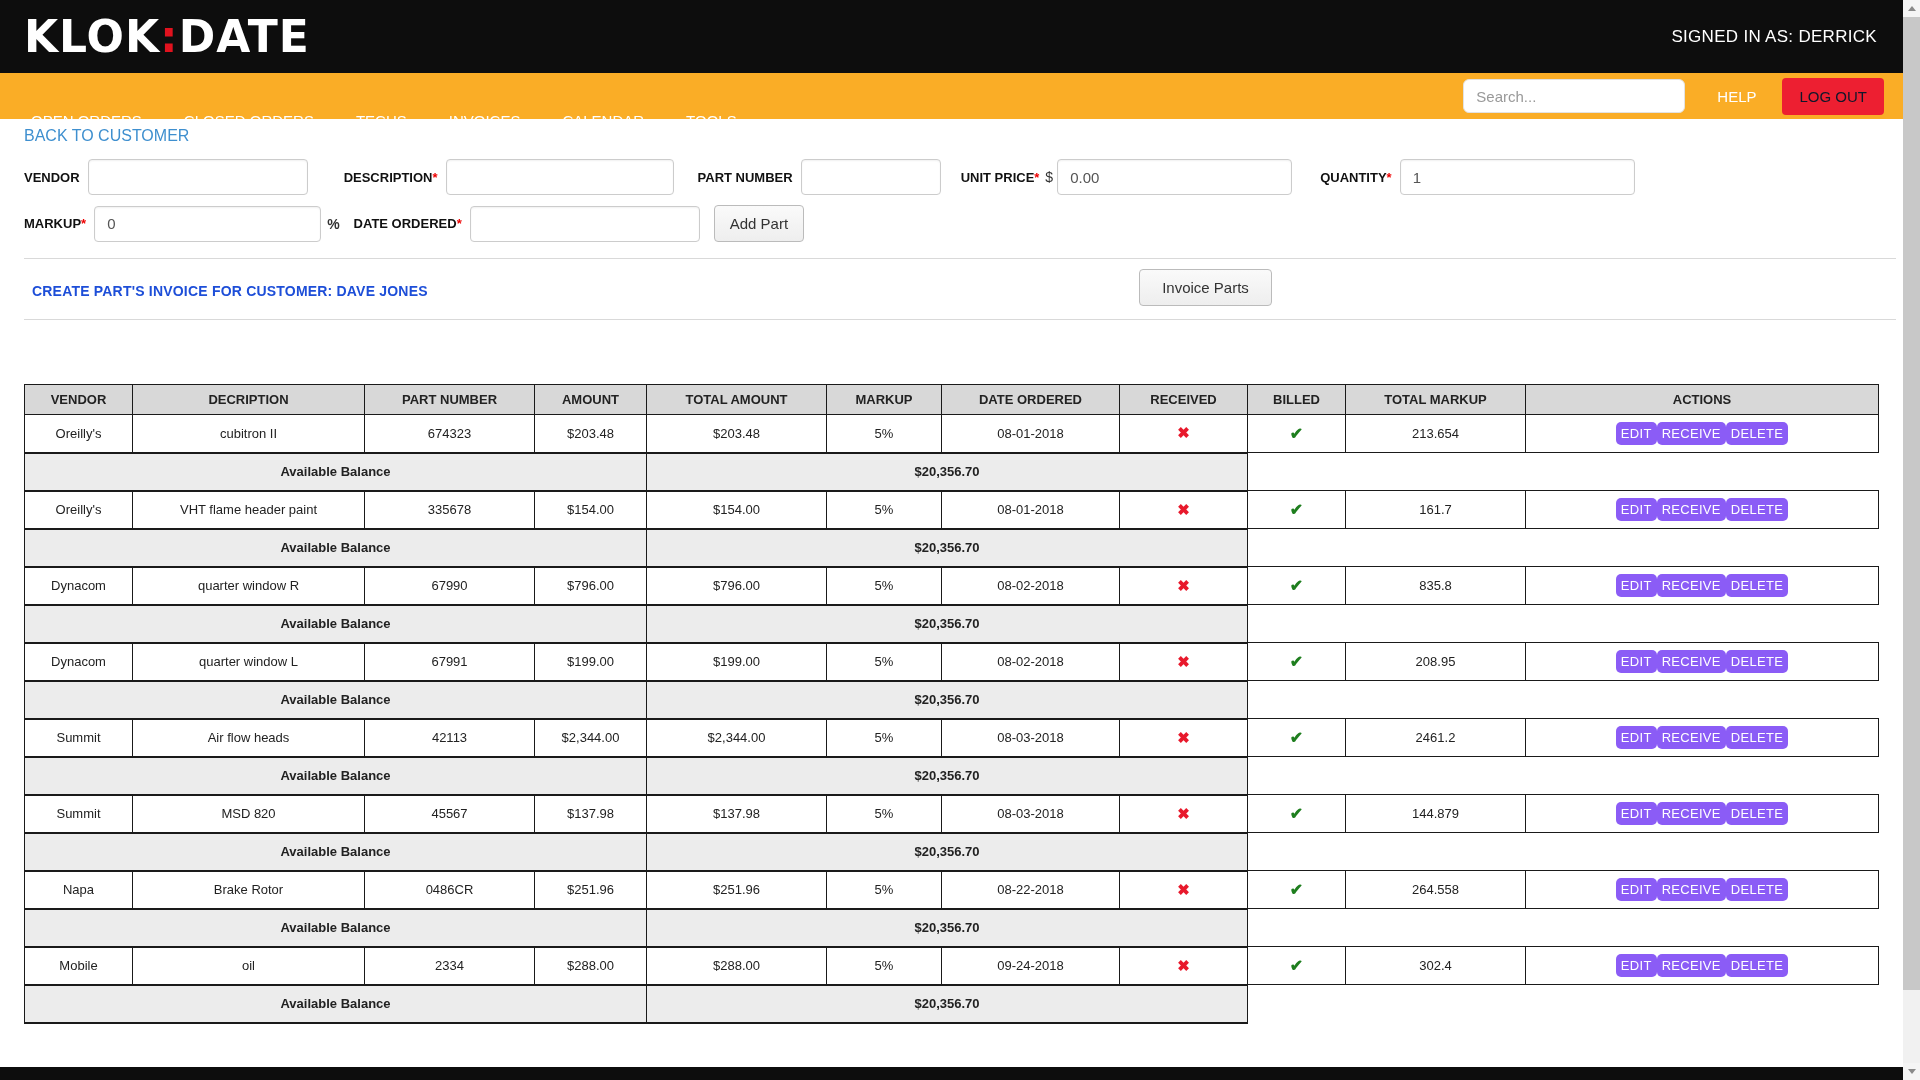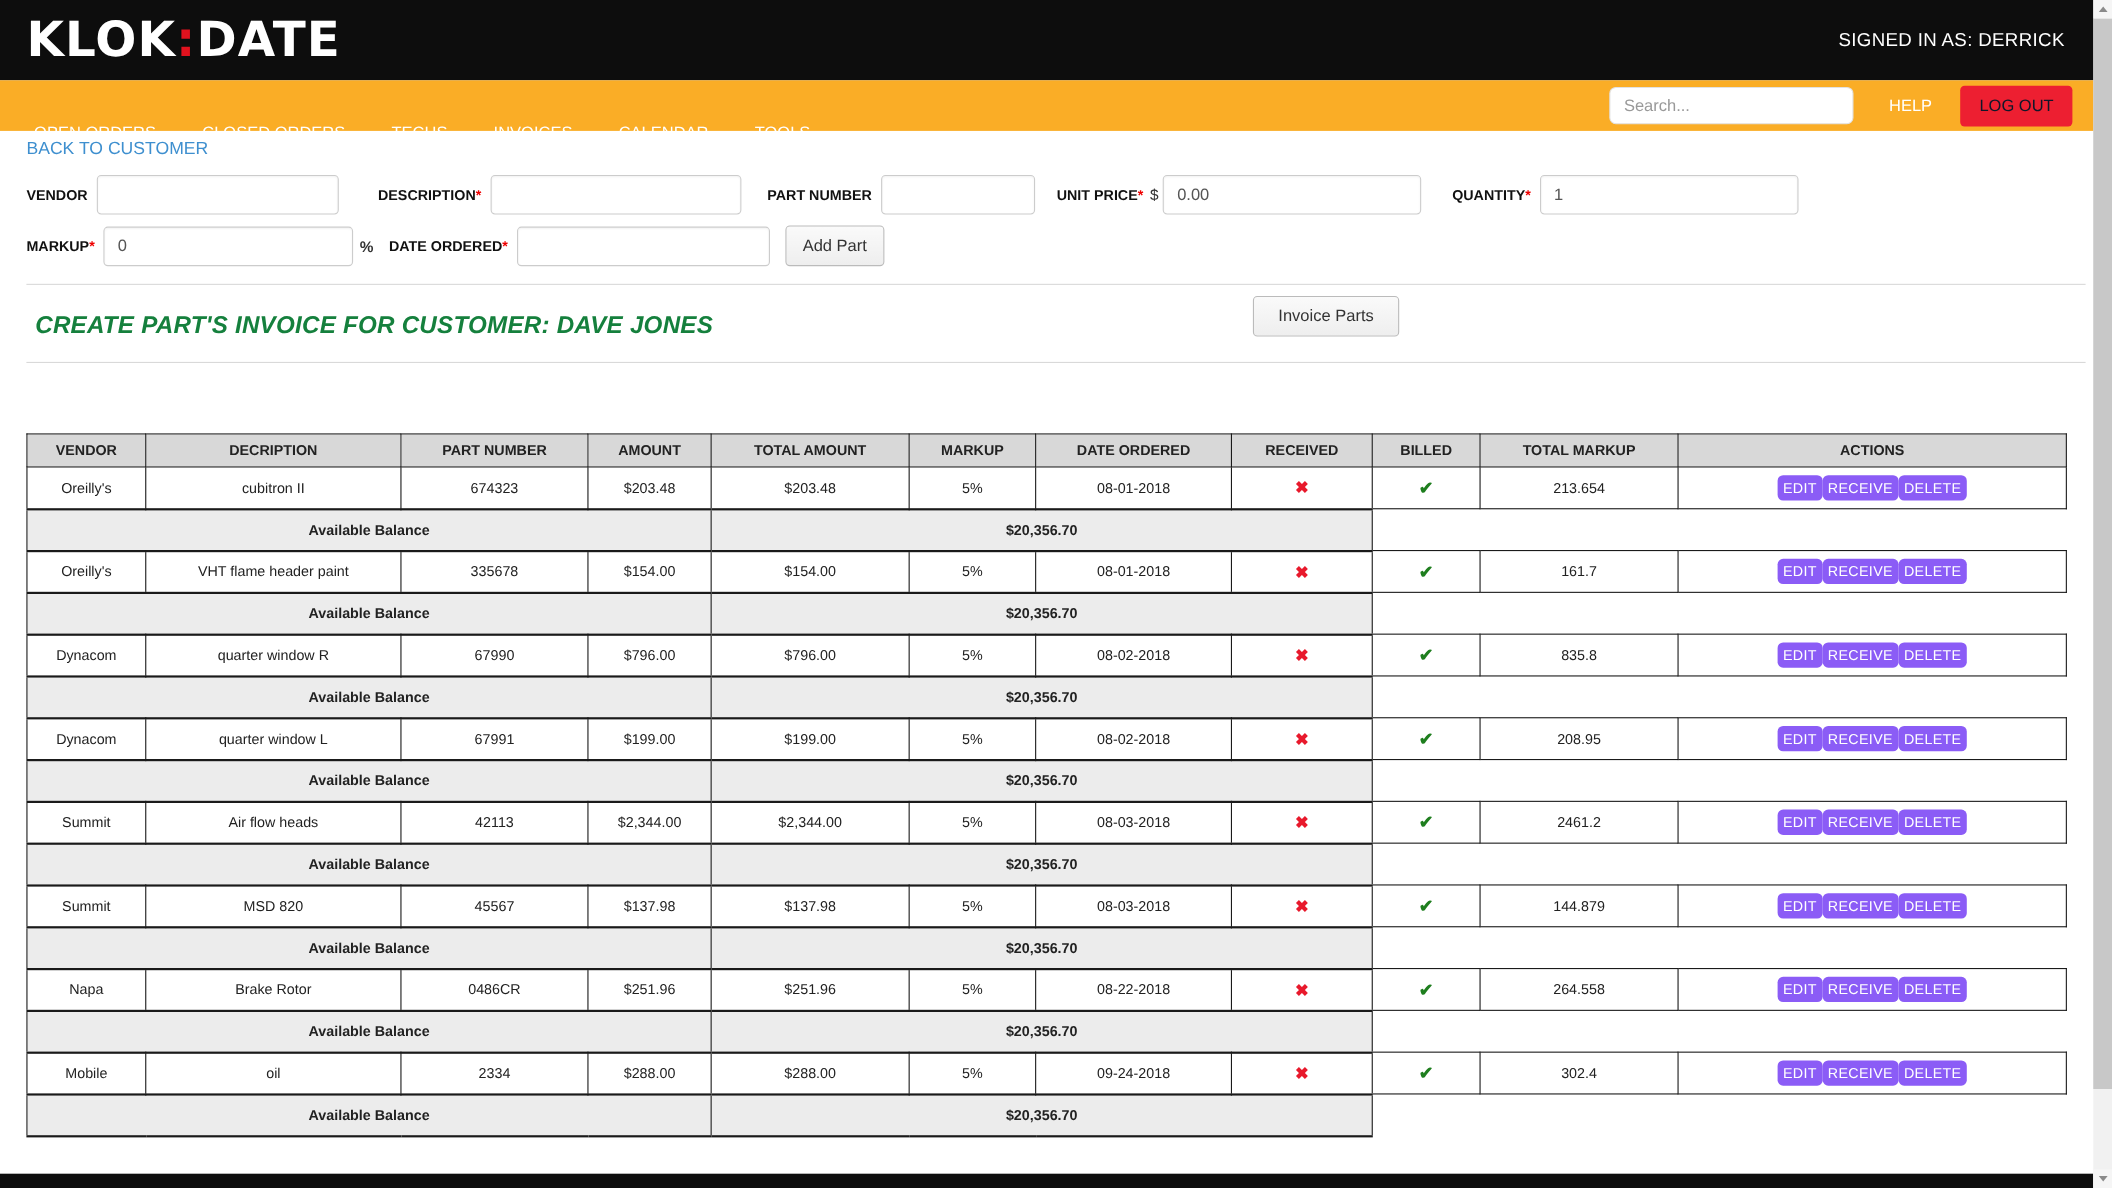--- a/index.html
+++ b/index.html
@@ -51,21 +51,21 @@
   .w220{width:220px} .w228{width:228px} .w140{width:140px} .w235{width:235px} .w227{width:227px} .w230{width:230px}
   .curr { font-size:14px; color:#333; margin:0 4px 0 6px; }
   .pct { font-size:14px; color:#333; font-weight:bold; margin-left:6px; }
   .btn-plain {
     background:linear-gradient(#fafafa,#eee); border:1px solid #bbb; border-radius:4px;
     color:#333; font-size:15px; padding:9px 15px; cursor:pointer;
     font-family:"Liberation Sans", sans-serif;
   }
   .rule { border:none; border-top:1px solid #d9d9d9; margin:16px 0 0 0; }
   .invoice-bar { position:relative; padding:16px 0 20px 0; }
-  .invoice-title { margin:8px 0 0 8px; font-size:22px; font-style:italic; font-weight:bold; color:#15803d; letter-spacing:.2px; }
+  .invoice-title { margin:8px 0 0 8px; font-size:14px; font-weight:bold; color:#1d4ed8; letter-spacing:.2px; }
   .invoice-btn { position:absolute; left:1115px; top:10px; width:133px; height:37px; }
   
   .parts-table { border-collapse:collapse; table-layout:fixed; width:1854px; margin-top:64px; }
   .parts-table th, .parts-table td { border:1px solid #1a1a1a; text-align:center; overflow:hidden; }
   .parts-table th { background:#d8d8d8; height:30px; font-size:13px; font-weight:bold; color:#222; }
   .parts-table td { height:38px; font-size:13px; color:#222; background:#fff; }
   .avail-row td { background:#ececec; border-top-width:2px; border-bottom-width:2px; font-weight:bold; }
   .avail-row td.blank { border:none; background:#fff; }
   .x-mark { color:#e8192c; font-weight:bold; font-size:15px; }
   .check-mark { color:#1e7e1e; font-weight:bold; font-size:16px; }

